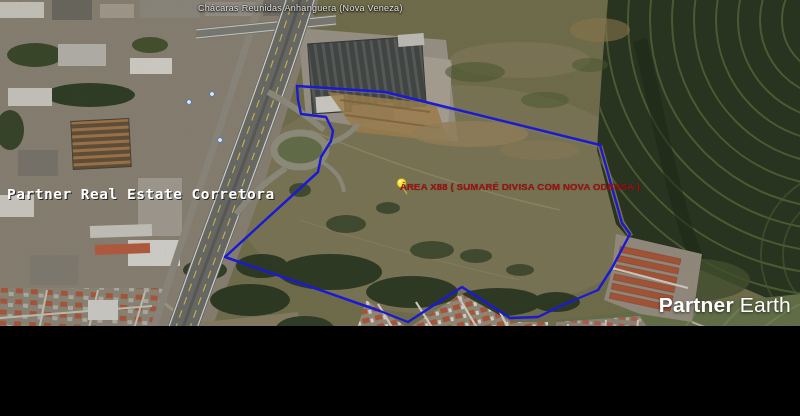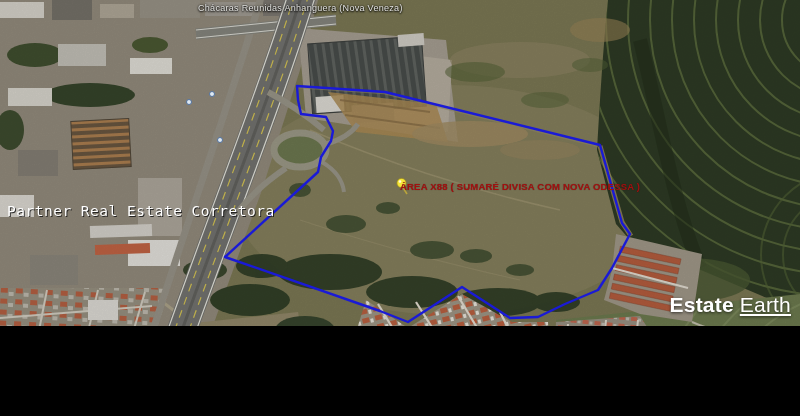--- a/index.html
+++ b/index.html
@@ -1,38 +1,38 @@
 <!DOCTYPE html>
 <html><head>
 <meta charset="utf-8">
 <style>
   html,body{margin:0;padding:0;background:#000;}
   .stage{position:relative;width:800px;height:326px;overflow:hidden;font-family:"Liberation Sans",sans-serif;background:#74714f;cursor:grab;}
   .stage svg{position:absolute;left:0;top:0;display:block;}
   .toplabel{position:absolute;left:198px;top:3px;font-size:9px;letter-spacing:.3px;color:#e3e3e0;
     text-shadow:0 0 2px #000,0 1px 2px #000;white-space:nowrap;}
-  .partner{position:absolute;left:7px;top:203px;font-family:"DejaVu Sans Mono",monospace;font-weight:normal;
+  .partner{position:absolute;left:7px;top:186px;font-family:"DejaVu Sans Mono",monospace;font-weight:bold;
     font-size:14.5px;letter-spacing:.5px;color:#ffffff;text-shadow:1px 1px 0 rgba(20,20,20,.85);white-space:nowrap;}
   .arealabel{position:absolute;left:400px;top:181px;font-size:9.5px;font-weight:bold;color:#a31010;
     letter-spacing:.2px;text-shadow:0 0 1px rgba(40,0,0,.55);white-space:nowrap;}
   .pin{position:absolute;left:396px;top:177px;width:14px;height:19px;}
   .shield{position:absolute;left:157px;top:343px;width:18px;height:22px;
     clip-path:polygon(0% 12%,50% 0%,100% 12%,100% 48%,50% 100%,0% 48%);background:#20201c;}
   .shield .inner{position:absolute;left:1px;top:1px;right:1px;bottom:1px;
     clip-path:polygon(0% 12%,50% 0%,100% 12%,100% 48%,50% 100%,0% 48%);background:#f2f1e8;
     display:flex;flex-direction:column;align-items:center;justify-content:flex-start;padding-top:3px;box-sizing:border-box;}
   .shield .pfx{font-size:4px;line-height:4px;color:#222;font-weight:bold;letter-spacing:.5px;}
   .shield .num{font-size:7px;line-height:7px;color:#111;font-weight:bold;}
   .roadicon{position:absolute;width:6px;height:6px;border-radius:50%;background:#dfe9f2;border:1px solid #50719f;box-sizing:border-box;}
   .ri1{left:209px;top:91px;} .ri2{left:186px;top:99px;} .ri3{left:217px;top:137px;}
   .blueicon{position:absolute;left:131px;top:371px;width:6px;height:7px;background:#3a63c8;border:1px solid #e8eef8;box-sizing:border-box;}
   .logo{position:absolute;right:9px;bottom:9px;color:#fff;font-size:21px;letter-spacing:.2px;
     text-shadow:0 1px 3px rgba(0,0,0,.65);white-space:nowrap;}
   .logo .g{font-weight:600;margin-right:6px;}
-  .logo .e{font-weight:400;text-decoration:underline;}
+  .logo .e{font-weight:400;}
 </style>
 </head>
 <body>
 
 <div class="stage">
 
   <svg width="800" height="416" viewBox="0 0 800 416">
     <defs>
       <pattern id="ridge" width="8" height="8" patternUnits="userSpaceOnUse" patternTransform="rotate(-4)">
         <rect width="8" height="8" fill="#444846"></rect>
@@ -287,16 +287,16 @@
       <span class="num">050</span>
     </div>
   </div>
 
   <div class="roadicon ri1"></div>
   <div class="roadicon ri2"></div>
   <div class="roadicon ri3"></div>
   <div class="blueicon"></div>
 
   <div class="logo">
-    <span class="g">Estate</span><span class="e">Earth</span>
+    <span class="g">Partner</span><span class="e">Earth</span>
   </div>
 
 </div>
 
 </body></html>

